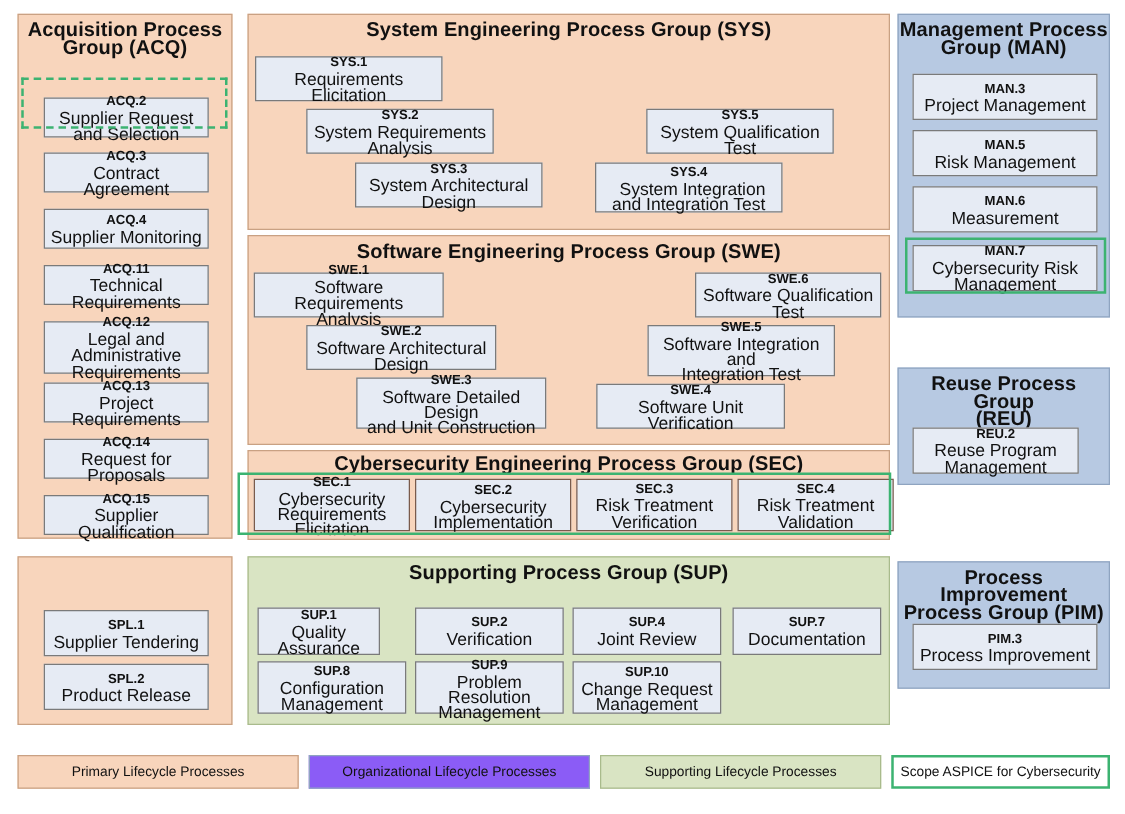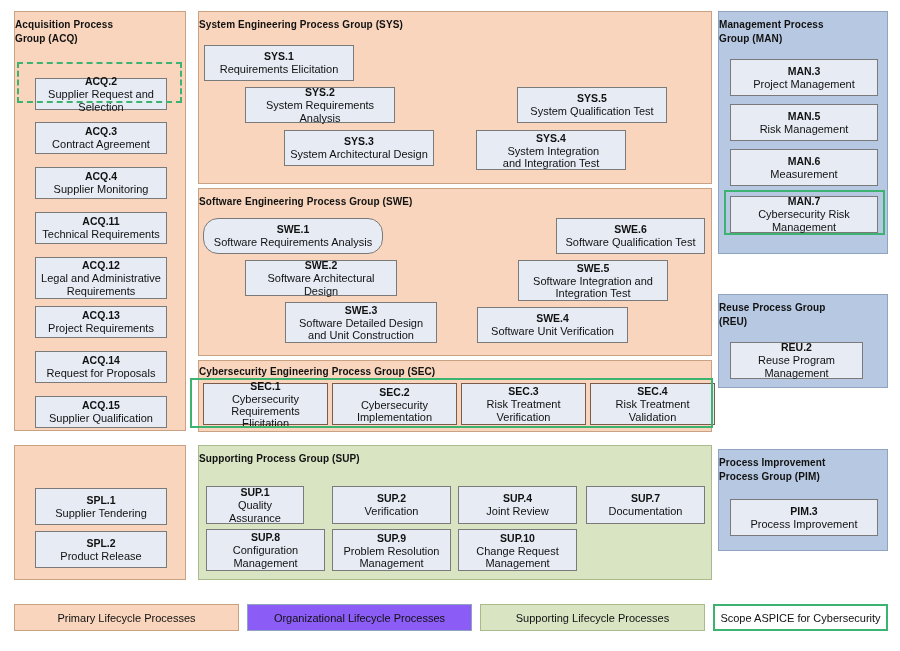--- a/index.html
+++ b/index.html
@@ -26,22 +26,22 @@
     border: 1px solid #9a9a9a;
   }
   .group.primary   { background: #F8D5BC; border-color: #c9a183; }
   .group.org       { background: #B7C9E2; border-color: #8fa4c0; }
   .group.support   { background: #D9E4C3; border-color: #a9bb8c; }
 
   .group-title {
     position: absolute;
     left: 0; right: 0;
     top: 6px;
-    text-align: left;
-    font-size: 10px;
+    text-align: center;
+    font-size: 16px;
     font-weight: bold;
     line-height: 14px;
     color: #111111;
     letter-spacing: 0.1px;
   }
 
   
   .pbox {
     position: absolute;
     box-sizing: border-box;
@@ -55,21 +55,21 @@
     padding: 2px 4px;
     line-height: 13px;
   }
   .pbox .pid {
     font-size: 10.5px;
     font-weight: bold;
     color: #111111;
     white-space: nowrap;
   }
   .pbox .pname {
-    font-size: 11px;
+    font-size: 14px;
     font-weight: normal;
     color: #111111;
   }
   .pbox.brownline { border-color: #7a5b4c; }
 
   
   .hl-dashed {
     position: absolute;
     box-sizing: border-box;
     border: 2.5px dashed #3CB371;
@@ -166,21 +166,21 @@
   </div>
   <div class="pbox" style="left:277px; top:118px; width:150px; height:40px;">
     <span class="pid">SYS.4</span>
     <span class="pname" style="line-height:12px;text-align:right;">System Integration<br>and Integration Test</span>
   </div>
 </div>
 
 <div class="group primary abs" style="left:198px; top:188px; width:514px; height:168px;">
   <div class="group-title">Software Engineering Process Group (SWE)</div>
 
-  <div class="pbox" style="left:4px; top:29px; width:180px; height:36px;border-radius:15px;">
+  <div class="pbox" style="left:4px; top:29px; width:152px; height:36px;">
     <span class="pid">SWE.1</span>
     <span class="pname">Software Requirements Analysis</span>
   </div>
   <div class="pbox" style="left:46px; top:71px; width:152px; height:36px;">
     <span class="pid">SWE.2</span>
     <span class="pname">Software Architectural Design</span>
   </div>
   <div class="pbox" style="left:86px; top:113px; width:152px; height:41px;">
     <span class="pid">SWE.3</span>
     <span class="pname" style="line-height:12px;">Software Detailed Design<br>and Unit Construction</span>

